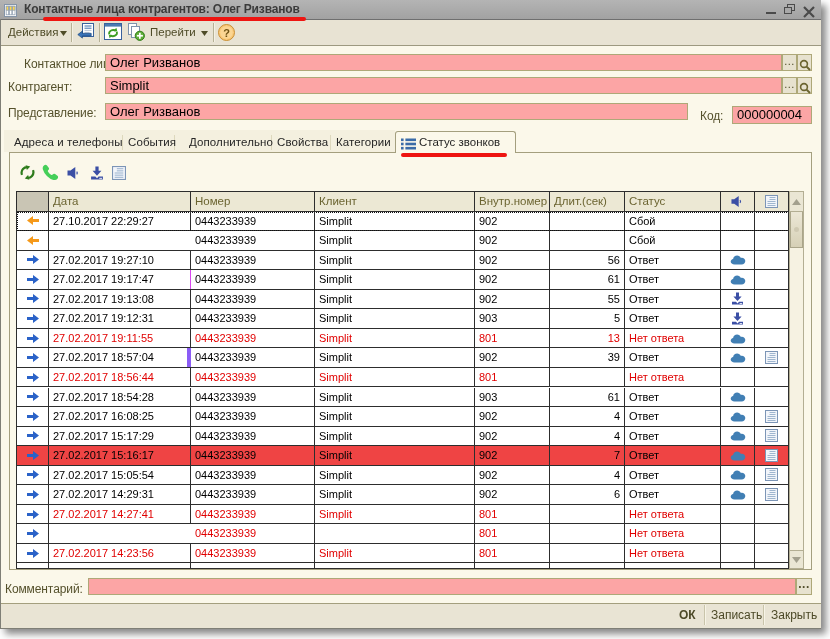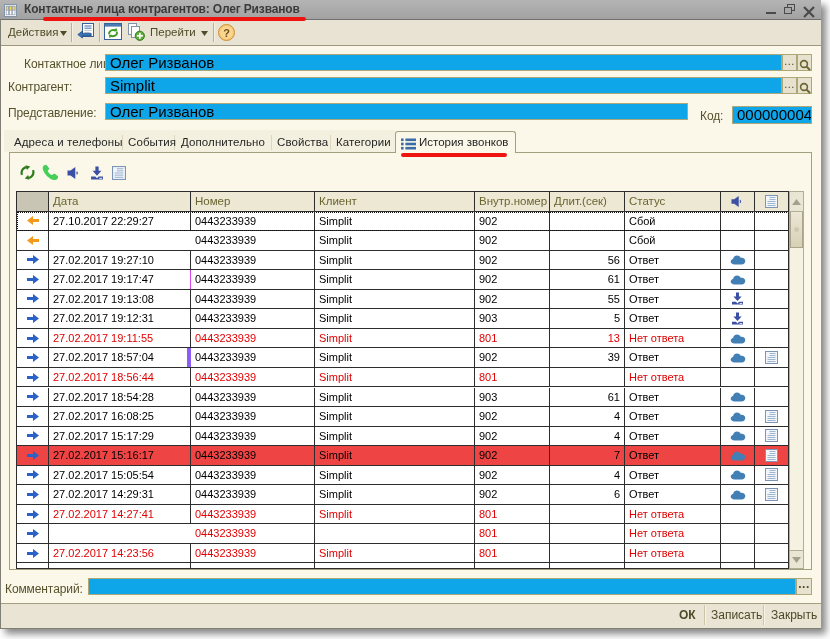--- a/index.html
+++ b/index.html
@@ -1,18 +1,18 @@
 <!DOCTYPE html>
 <html><head><meta charset="utf-8">
 <style>
 *{margin:0;padding:0;}
 html,body{width:830px;height:639px;background:#fff;overflow:hidden;}
 body{font-family:"Liberation Sans",sans-serif;position:relative;}
 .lbl{position:absolute;font-size:12px;color:#55512c;letter-spacing:-0.1px;}
-.inp{position:absolute;background:#0ea5e9;border:1px solid #aea878;box-sizing:border-box;height:19px;font-size:15px;color:#000;line-height:17px;padding-left:4px;white-space:nowrap;overflow:hidden;}
+.inp{position:absolute;background:#fca5a5;border:1px solid #aea878;box-sizing:border-box;height:19px;font-size:13px;color:#000;line-height:17px;padding-left:4px;white-space:nowrap;overflow:hidden;}
 .sbtn{position:absolute;background:#e7e2cf;border:1px solid #aea878;box-sizing:border-box;height:19px;text-align:center;}
 .ct{display:block;font-size:11px;line-height:18px;padding-left:4px;white-space:nowrap;overflow:hidden;}
 .ctr{display:block;font-size:11px;line-height:18px;padding-right:4px;text-align:right;white-space:nowrap;}
 .ht{display:block;font-size:11.5px;line-height:19px;padding-left:4px;color:#6b6431;white-space:nowrap;overflow:hidden;}
 .ic{width:100%;height:100%;display:flex;align-items:center;justify-content:center;}
 .tbi{position:absolute;top:164px;width:17px;height:17px;display:flex;align-items:center;justify-content:center;}
 .sep{position:absolute;top:23px;height:19px;width:1px;background:#b6b195;box-shadow:1px 0 0 #f4f1e4;}
 .tabt{position:absolute;top:0;font-size:11.5px;color:#262626;line-height:22px;letter-spacing:0.1px;}
 </style></head>
 <body>
@@ -119,35 +119,35 @@
     <div class="lbl" style="left:700px;top:109px;">Код:</div>
     <div class="inp" style="left:732px;top:106px;width:80px;height:18px;line-height:16px;">000000004</div>
     <div style="position:absolute;left:9px;top:152px;width:803px;height:418px;border:1px solid #a49f7e;box-sizing:border-box;background:#fbf8ea;"></div>
     <div style="position:absolute;left:4px;top:130px;width:391px;height:22px;background:#f4f0df;"></div>
     <div style="position:absolute;left:122px;top:135px;width:1px;height:15px;background:#ddd8bd;"></div>
     <div style="position:absolute;left:174px;top:135px;width:1px;height:15px;background:#ddd8bd;"></div>
     <div style="position:absolute;left:271px;top:135px;width:1px;height:15px;background:#ddd8bd;"></div>
     <div style="position:absolute;left:330px;top:135px;width:1px;height:15px;background:#ddd8bd;"></div>
     <div class="tabt" style="left:14px;top:131px;">Адреса и телефоны</div>
     <div class="tabt" style="left:128px;top:131px;text-align:right;">События</div>
-    <div class="tabt" style="left:181px;top:131px;">Дополнительно</div>
+    <div class="tabt" style="left:189px;top:131px;">Дополнительно</div>
     <div class="tabt" style="left:277px;top:131px;">Свойства</div>
     <div class="tabt" style="left:336px;top:131px;">Категории</div>
     <div style="position:absolute;left:395px;top:131px;width:121px;height:22px;background:#fbf8ea;border:1px solid #a49f7e;border-bottom:none;border-radius:3px 3px 0 0;box-sizing:border-box;"></div>
     <div style="position:absolute;left:401px;top:136px;"><svg width="15" height="12" viewBox="0 0 15 12" style="">
         <g fill="#3b6ca8">
 <rect x="0" y="0.5" width="2.6" height="2.6"></rect>
           <rect x="4.4" y="0.5" width="10.6" height="2.6"></rect>
 <rect x="0" y="4.7" width="2.6" height="2.6"></rect>
           <rect x="4.4" y="4.7" width="10.6" height="2.6"></rect>
 <rect x="0" y="8.9" width="2.6" height="2.6"></rect>
           <rect x="4.4" y="8.9" width="10.6" height="2.6"></rect>
 </g>
       </svg></div>
-    <div style="position:absolute;left:419px;top:131px;font-size:11.5px;color:#1f1f1f;line-height:22px;">История звонков</div>
+    <div style="position:absolute;left:419px;top:131px;font-size:11.5px;color:#1f1f1f;line-height:22px;">Статус звонков</div>
     <div style="position:absolute;left:401px;top:152.5px;width:106px;height:4px;background:#ee1511;border-radius:2px;"></div>
     <div class="tbi" style="left:19px;">
       <svg width="15" height="15" viewBox="0 0 15 15" style="">
         <g transform="scale(1.0)" fill="none" stroke="#2e7c1c" stroke-width="2.2">
 <path d="M2 9.8 A5.6 5.6 0 0 1 8.5 2.3"></path>
 <path d="M13 5.2 A5.6 5.6 0 0 1 6.5 12.7"></path>
 </g>
 <g transform="scale(1.0)" fill="#2e7c1c">
 <path d="M5.6 0.2 l4.6 1.4 -3.3 3.4 Z"></path>
 <path d="M9.4 14.8 l-4.6-1.4 3.3-3.4 Z"></path>

